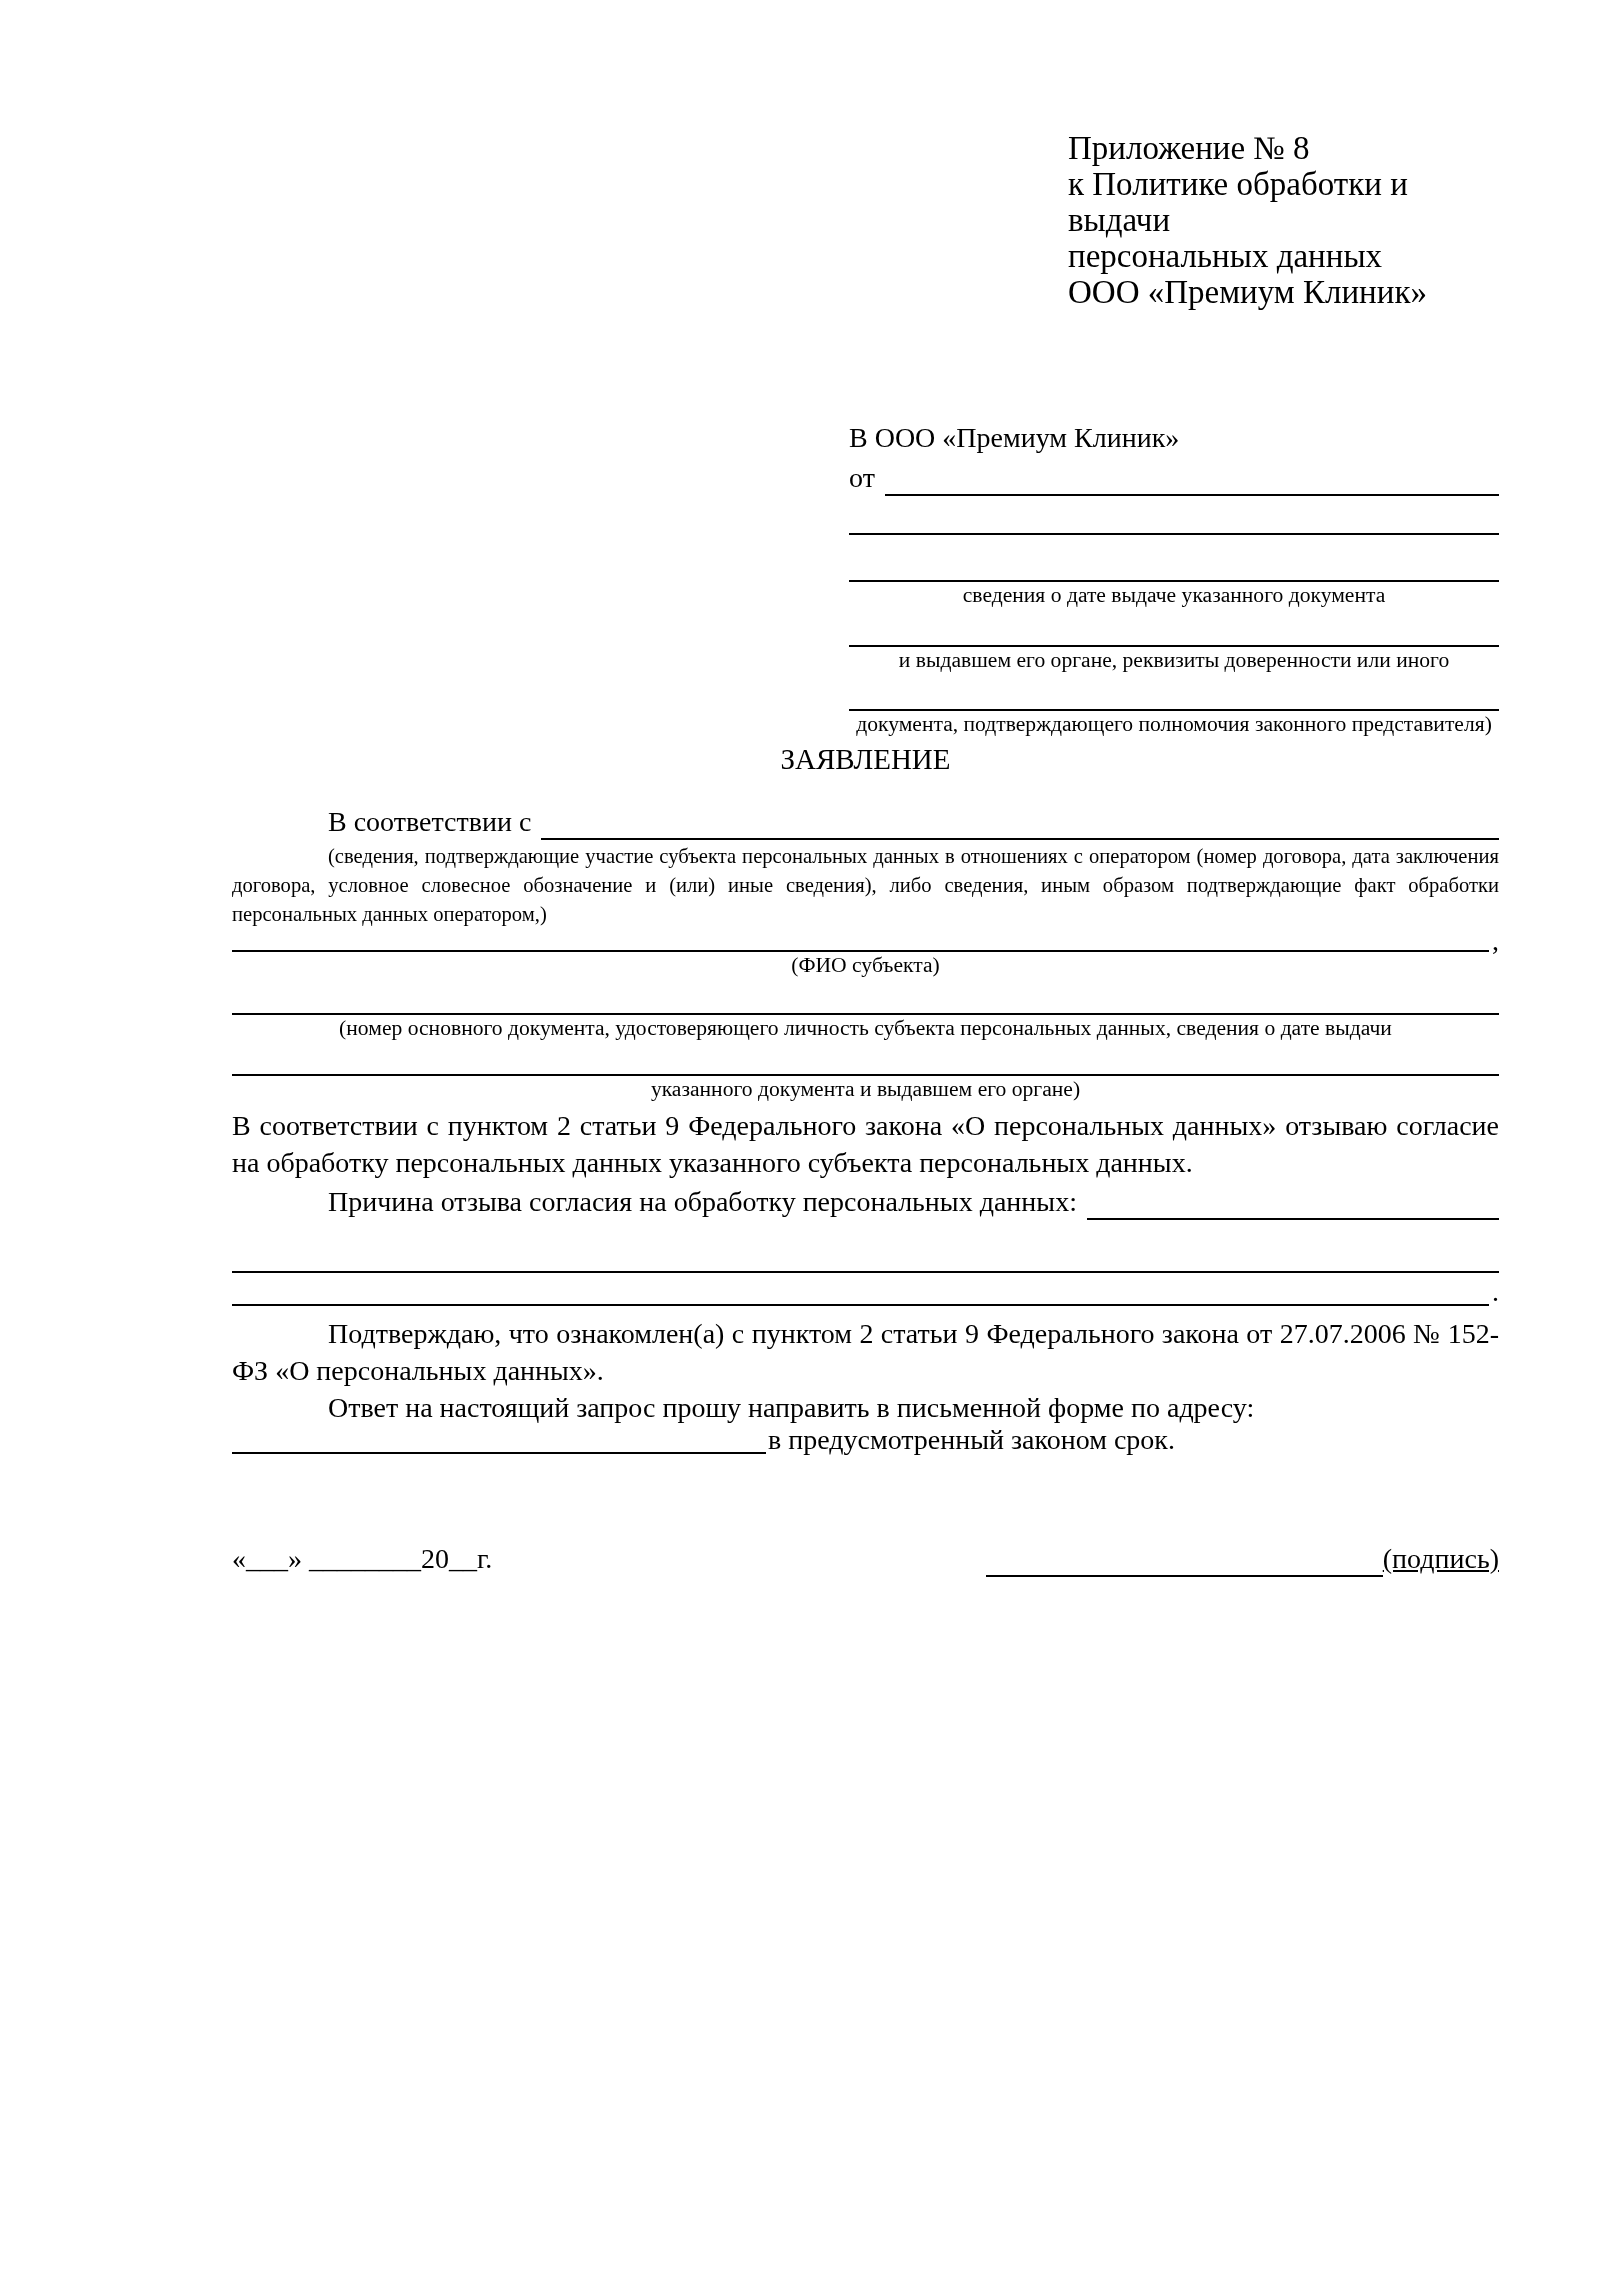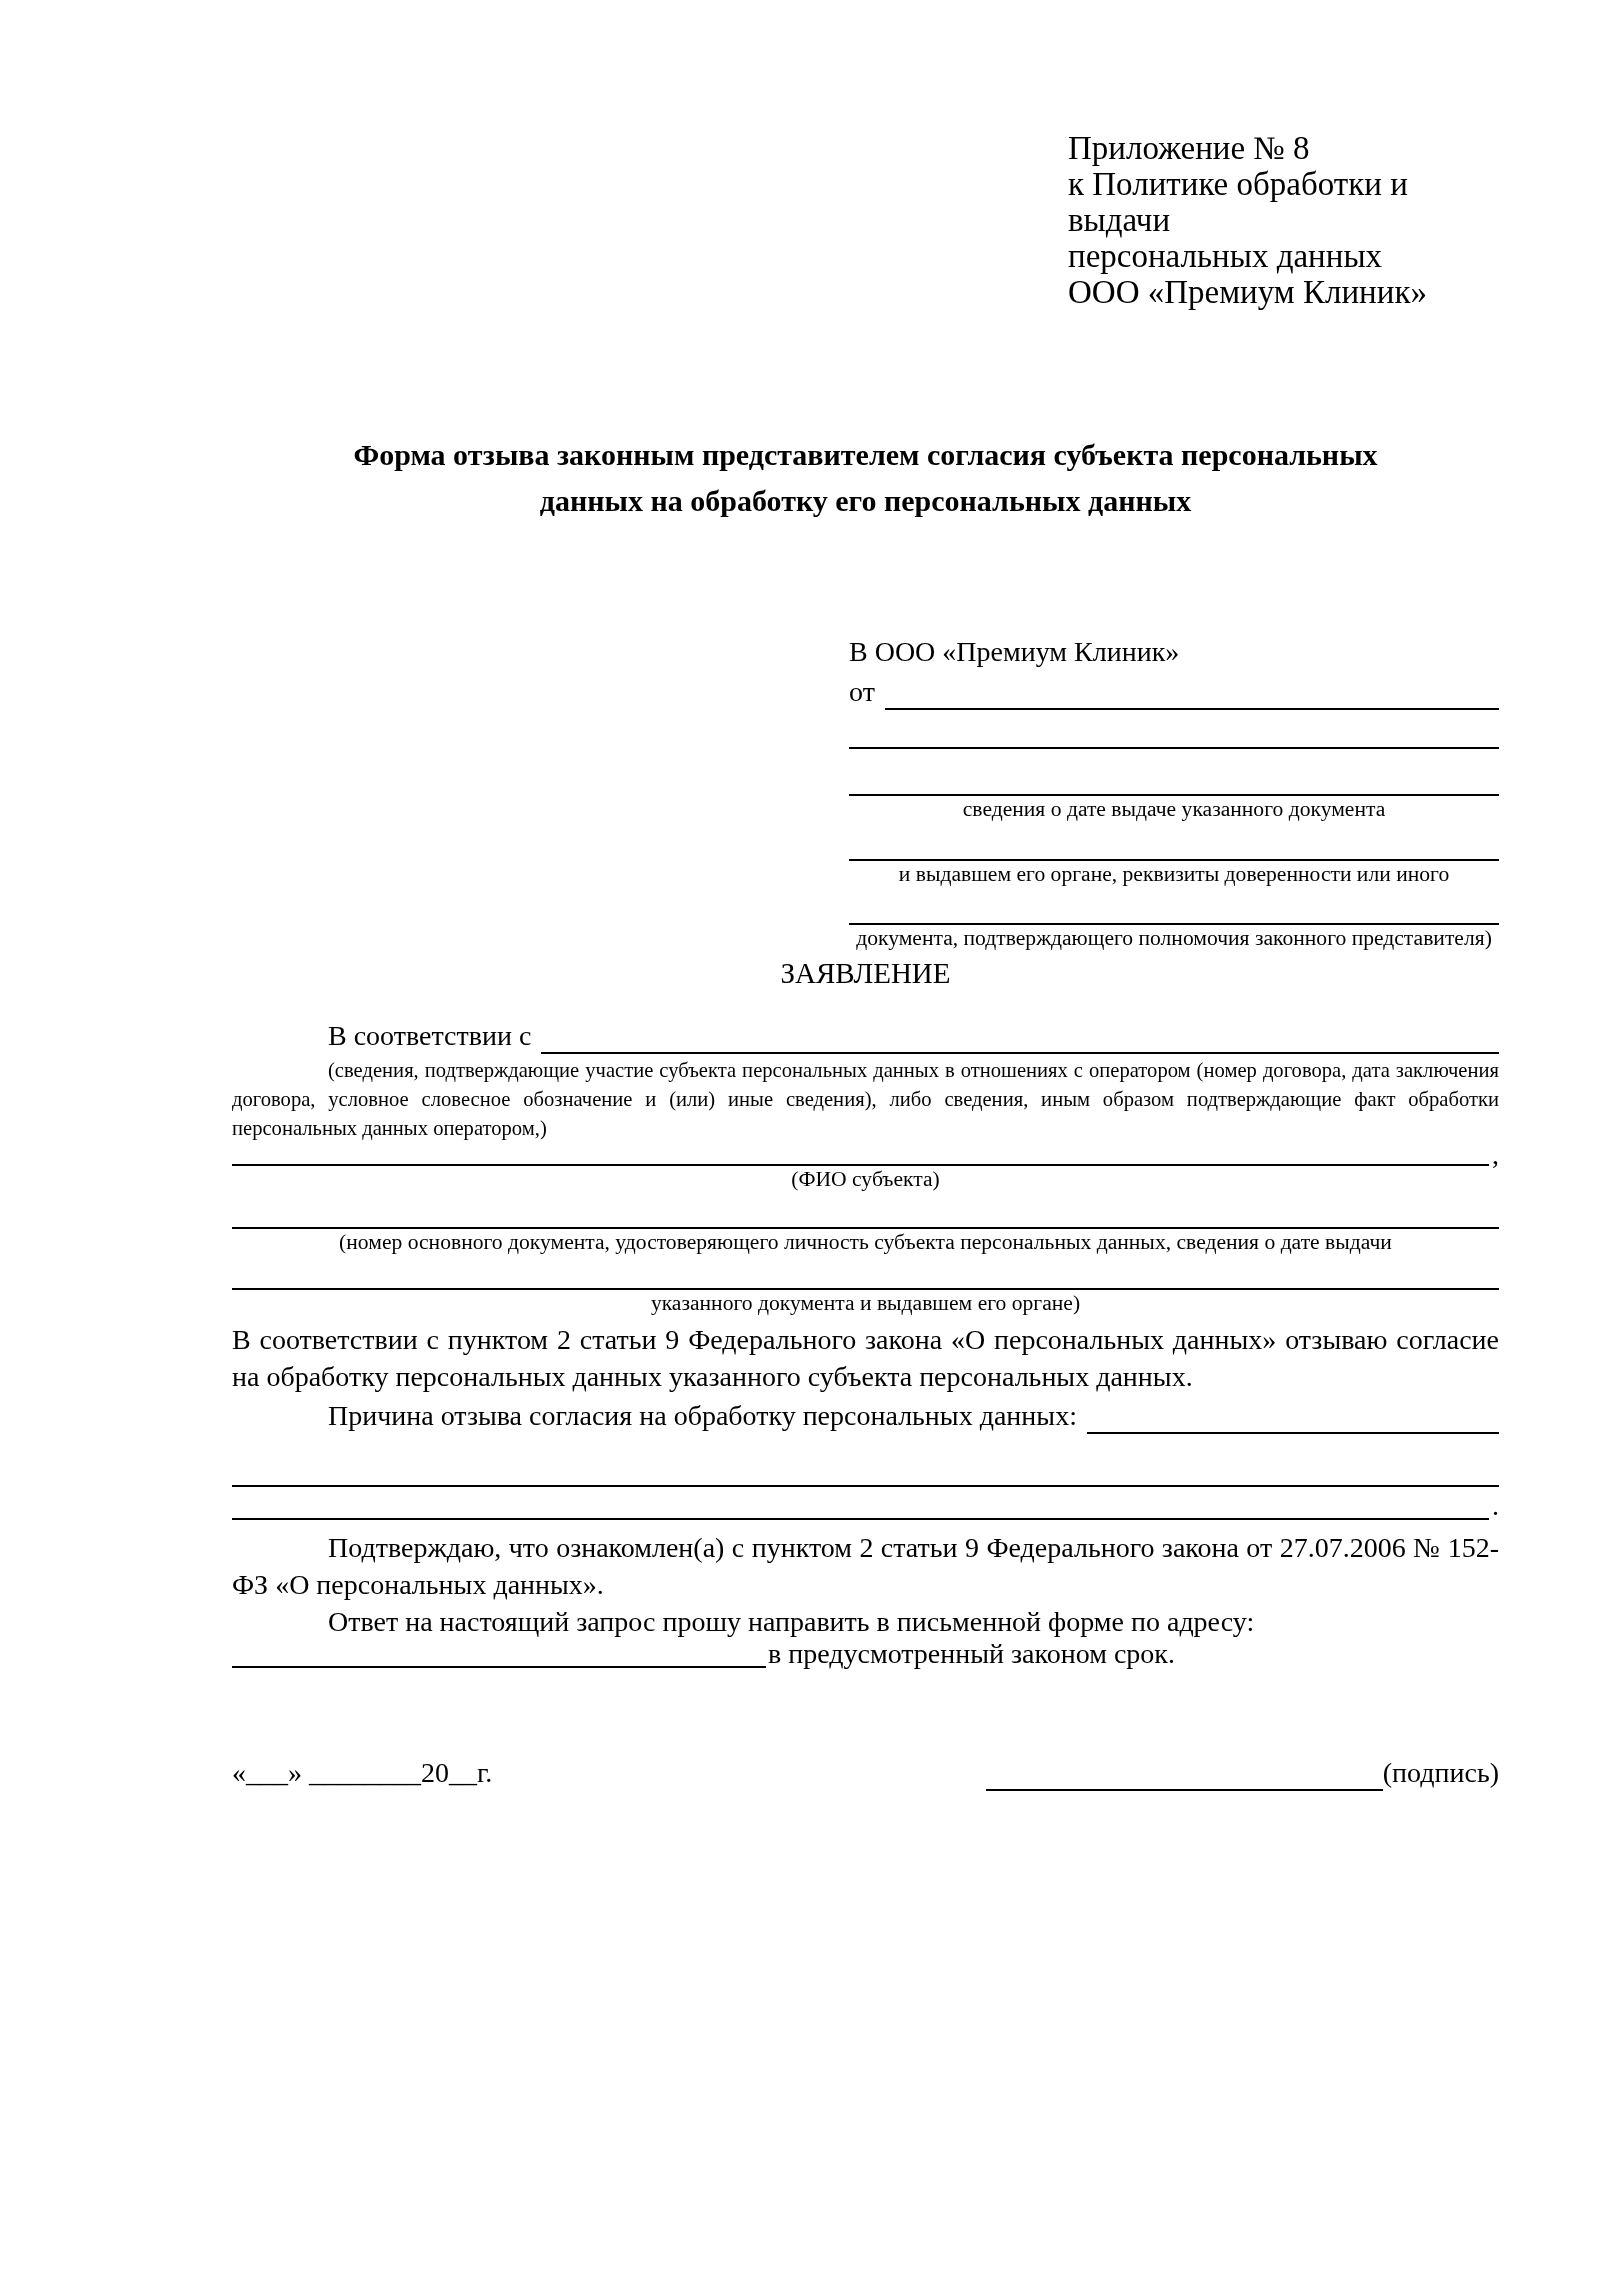--- a/index.html
+++ b/index.html
@@ -52,35 +52,34 @@
   .period-char { line-height:29px; padding-left:2.9px; }
   .indent { text-indent:96px; }
   .confirm { margin-top:9.8px; }
   .reply-blank-line { display:flex; align-items:flex-end; height:27.4px; }
   .reply-blank { width:534px; border-bottom:2px solid #000; height:27.4px; }
   .reply-tail { line-height:29px; padding-left:2px; }
   .footer-row { margin-top:84px; display:flex; justify-content:space-between; align-items:flex-end; height:39px; }
   .date-text { line-height:37px; }
   .sign-group { display:flex; align-items:flex-end; }
   .sign-blank { width:397px; border-bottom:2px solid #000; height:33px; }
-  .sign-caption { line-height:37px; }
+  .sign-caption { line-height:37px;text-decoration:underline; }
 </style>
 </head>
 <body>
 
 <div class="page">
 
   <div class="header-note">
     <div>Приложение № 8</div>
     <div>к Политике обработки и выдачи</div>
     <div>персональных данных</div>
     <div>ООО «Премиум Клиник»</div>
   </div>
 
-  <div class="title">Форма отзыва законным представителем согласия субъекта персональных данных на обработку его персональных данных</div>
 
   <div class="addressee">
     <div class="addr-to">В ООО «Премиум Клиник»</div>
     <div class="addr-from">
       <span class="addr-from-label">от</span>
       <span class="blank"></span>
     </div>
     <div class="addr-blank b1"></div>
     <div class="addr-blank b2"></div>
     <div class="small-caption">сведения о дате выдаче указанного документа</div>

